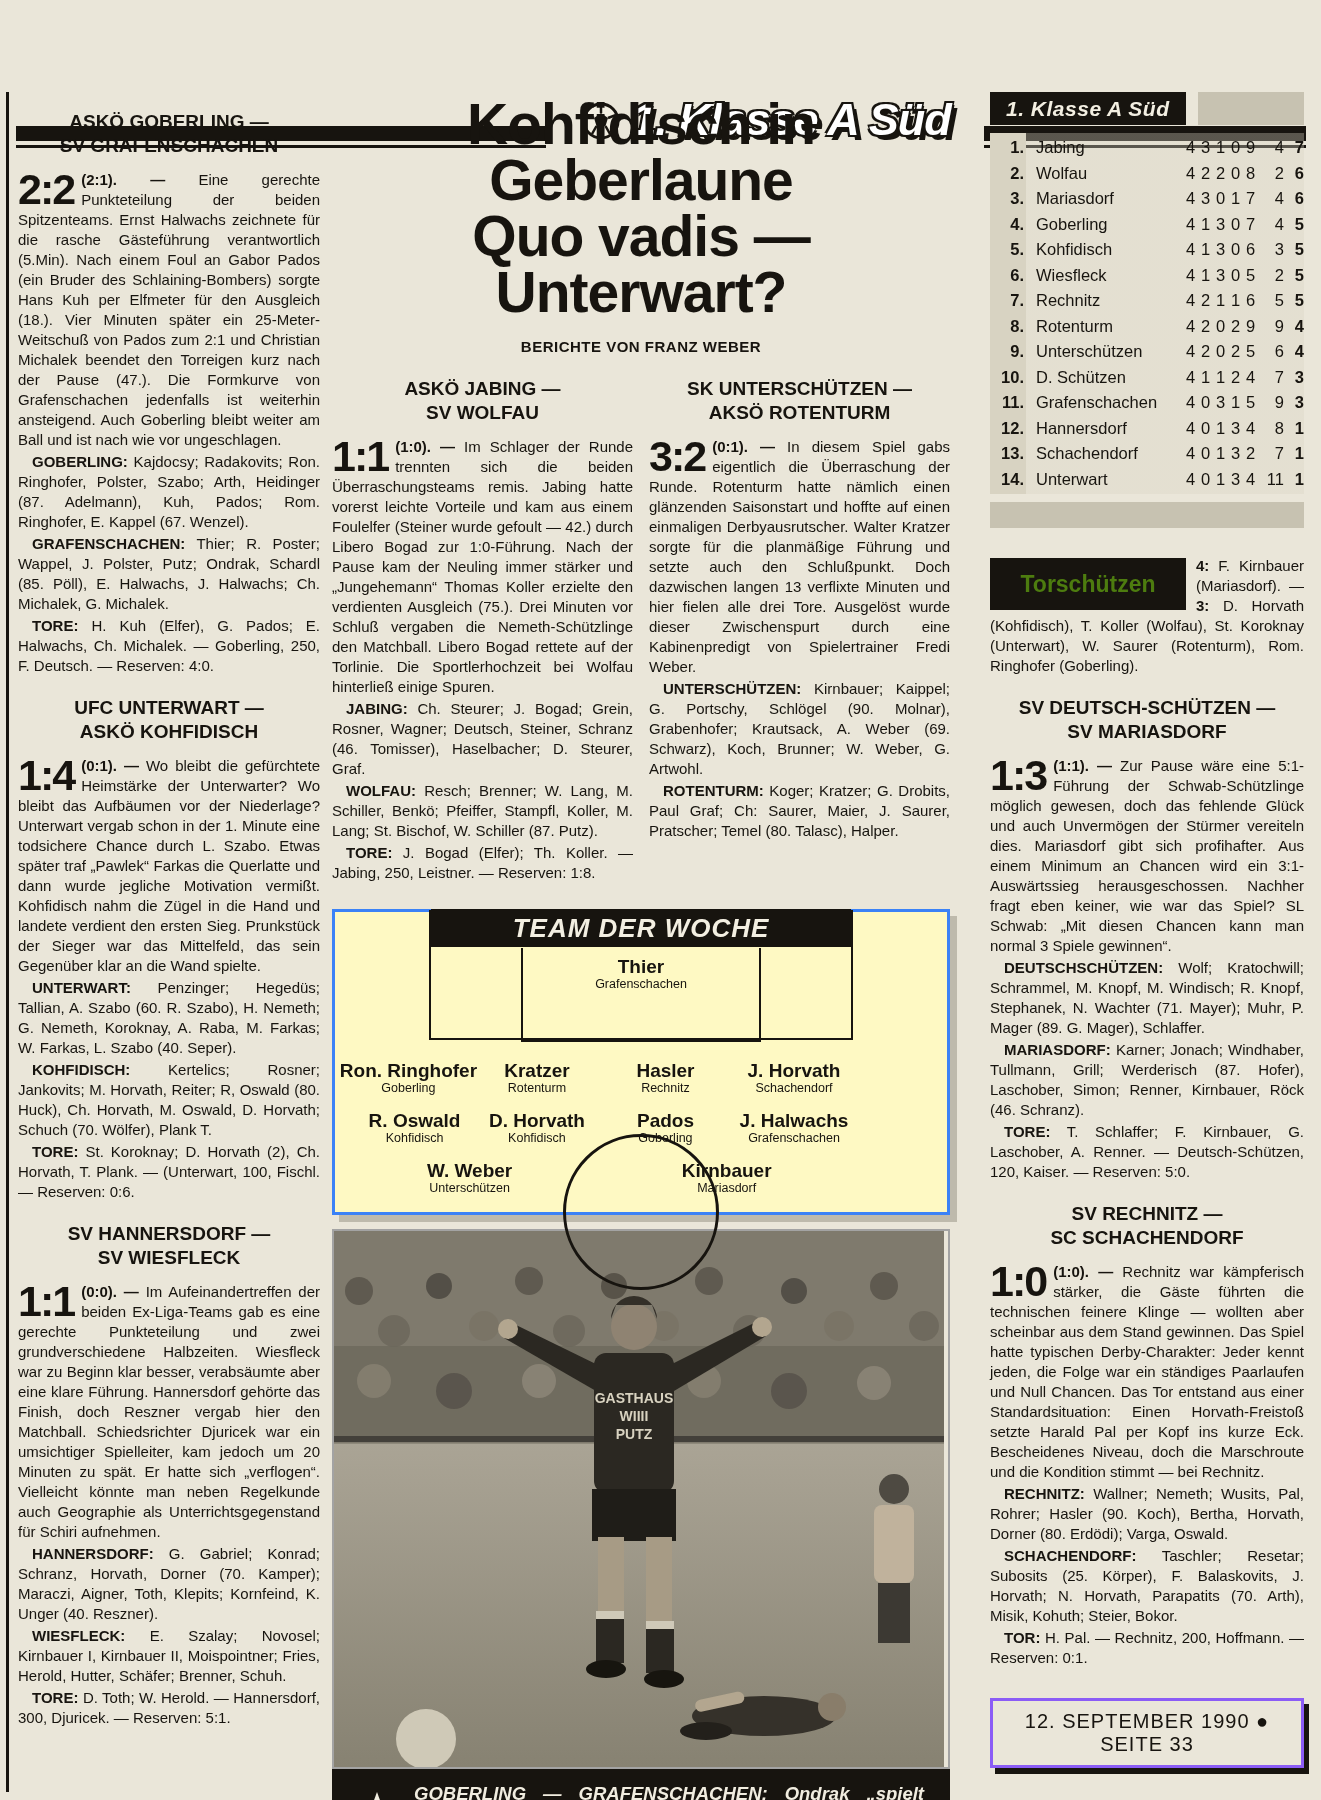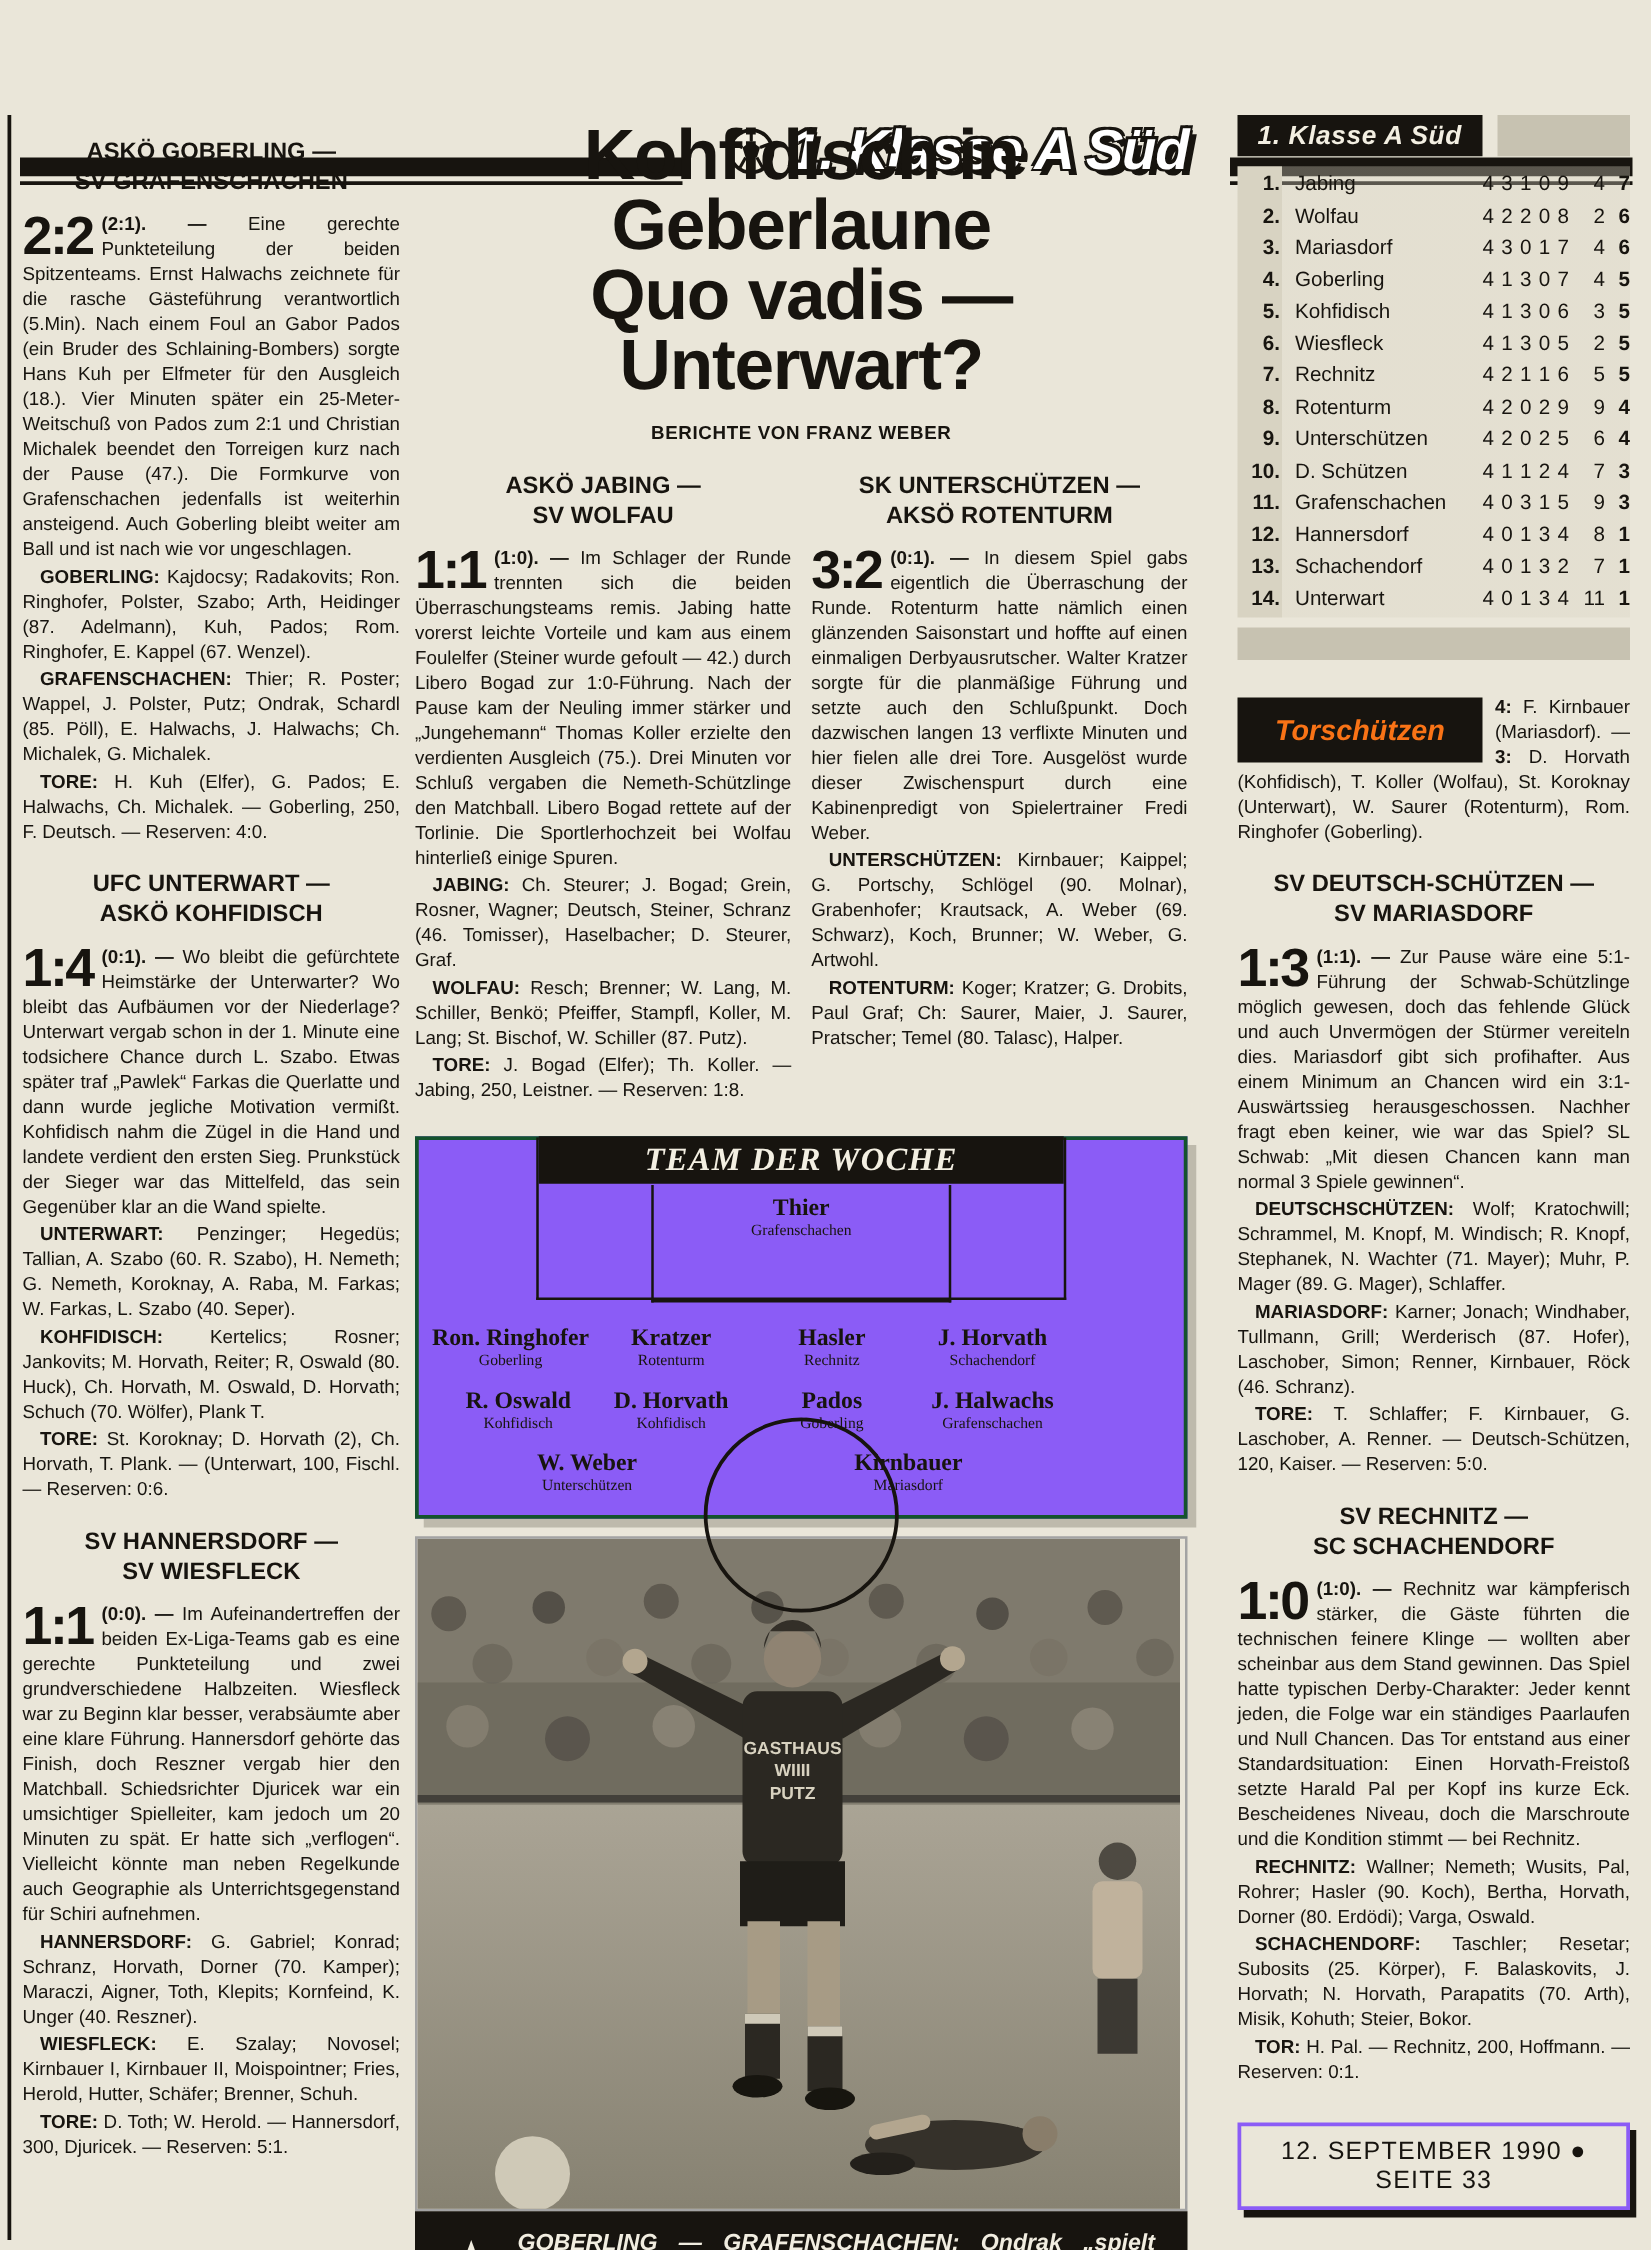--- a/index.html
+++ b/index.html
@@ -32,22 +32,22 @@
   .bigscore{float:left;font-size:43px;line-height:35px;font-weight:bold;letter-spacing:-2px;margin:2px 7px 0 0;}
   b.ht{font-weight:bold;}
 
   
   .headline{text-align:center;font-weight:bold;font-size:57px;line-height:56px;letter-spacing:-1px;margin:8px 0 0;}
   .byline{text-align:center;font-weight:bold;font-size:15px;letter-spacing:.5px;margin:18px 0 0;}
   .subcols{display:flex;gap:16px;margin-top:2px;}
   .subcol{width:301px;}
 
   
-  .tow{position:relative;margin-top:26px;width:612px;border:3px solid #14532d;background:#8b5cf6;height:300px;
-       box-shadow:7px 7px 0 rgba(60,55,40,.25);font-family:Liberation Serif, serif;}
+  .tow{position:relative;margin-top:26px;width:612px;border:3px solid #3b82f6;background:#fef9c3;height:300px;
+       box-shadow:7px 7px 0 rgba(60,55,40,.25);}
   .tow-title{position:absolute;left:50%;top:-3px;transform:translateX(-50%);width:420px;height:38px;background:#17140f;
        color:#f3efe2;display:flex;align-items:center;justify-content:center;
        font-style:italic;font-weight:bold;font-size:26px;letter-spacing:1px;}
   .pen-box{position:absolute;left:50%;top:-2px;transform:translateX(-50%);width:420px;height:128px;
        border:2px solid #17140f;border-top:none;}
   .goal-box{position:absolute;left:50%;top:36px;transform:translateX(-50%);width:236px;height:92px;
        border:2px solid #17140f;border-top:none;}
   .arc{position:absolute;left:50%;bottom:-78px;transform:translateX(-50%);width:150px;height:150px;
        border:3px solid #17140f;border-radius:50%;}
   .twp{position:absolute;transform:translateX(-50%);text-align:center;width:170px;}
@@ -72,21 +72,21 @@
   .st-row{display:flex;align-items:center;height:25.5px;font-size:16.5px;}
   .st-rank{width:34px;text-align:right;font-weight:bold;flex:0 0 auto;}
   .st-team{flex:1;padding-left:12px;}
   .st-row .n{width:15px;text-align:center;flex:0 0 auto;}
   .st-row .ga{width:26px;text-align:right;flex:0 0 auto;}
   .st-row .pts{width:20px;text-align:right;font-weight:bold;flex:0 0 auto;}
   .st-foot{height:26px;background:#c7c2b1;margin-top:8px;}
 
   
   .scorers{margin-top:28px;font-size:15px;line-height:20px;text-align:justify;}
-  .sc-label{float:left;background:#17140f;color:#f97316;font-style:italic;font-weight:bold;font-size:23px;
+  .sc-label{float:left;background:#17140f;color:#4d7c0f;font-weight:bold;font-size:23px;
        width:196px;height:52px;display:flex;align-items:center;justify-content:center;margin:2px 10px 2px 0;}
   .scorers b{font-weight:bold;}
 
   
   .footer-box{margin-top:30px;border:3px solid #8b5cf6;box-shadow:5px 6px 0 #17140f;
        text-align:center;font-size:20px;padding:9px 0;letter-spacing:1px;background:#eae6d9;}
 
   .clearfix::after{content:"";display:block;clear:both;}
 </style>
 </head>

